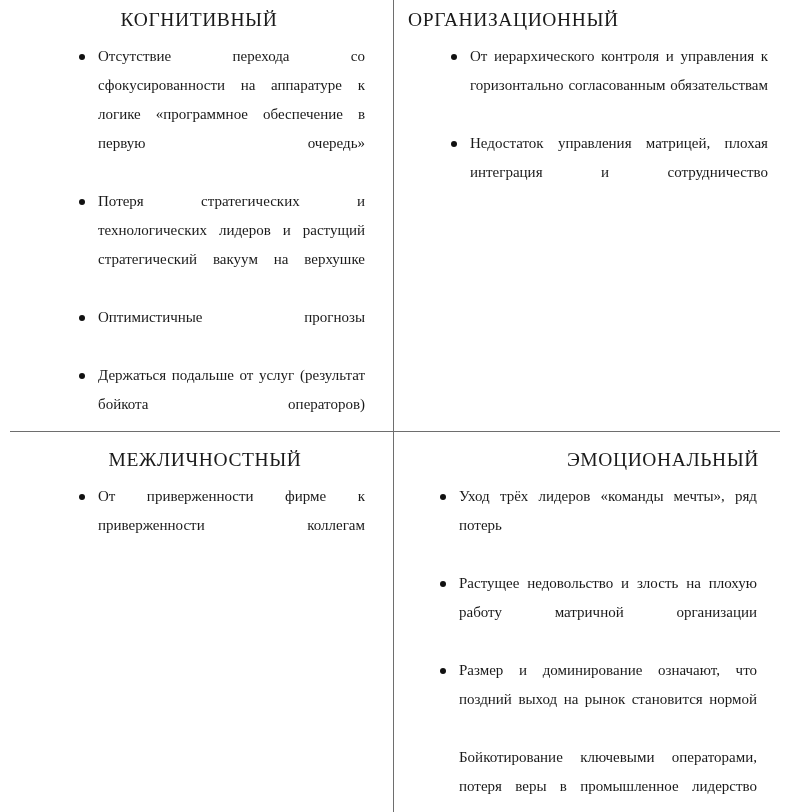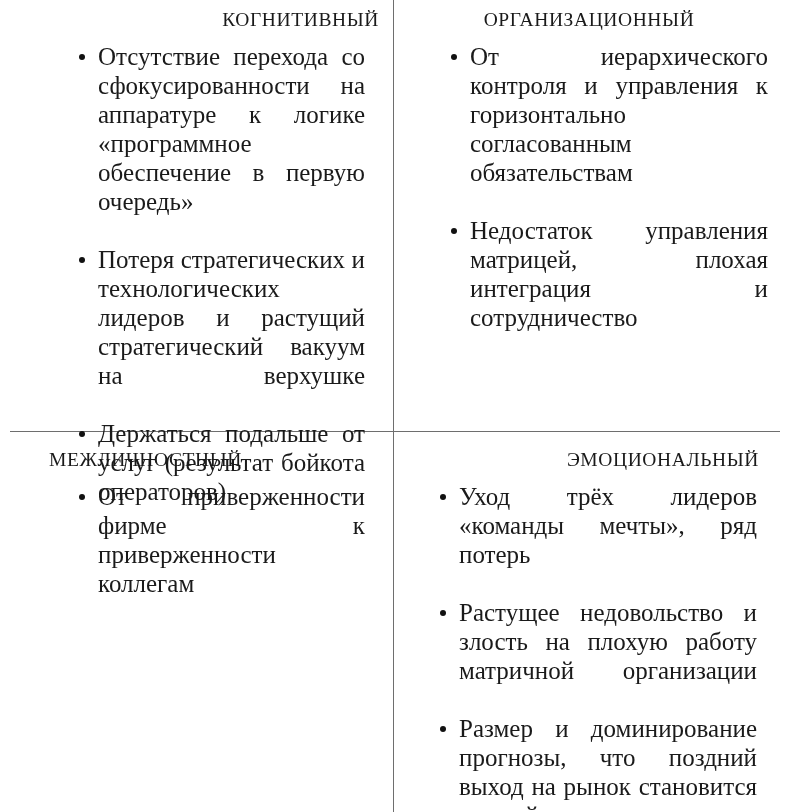--- a/index.html
+++ b/index.html
@@ -54,34 +54,34 @@
 
   
   .q-heading {
     font-size: 19.5px;
     font-weight: normal;
     letter-spacing: 0.6px;
     line-height: 1.25;
     margin: 0 0 10px 0;
     white-space: nowrap;
   }
-  .q-top-left    .q-heading { text-align: right;  margin-left: 1px; }
-  .q-top-right   .q-heading { text-align: center; margin-right: 2px; }
-  .q-bottom-left .q-heading { text-align: left;  margin-left: 31px; }
+  .q-top-left    .q-heading { text-align: center;  margin-left: 1px; }
+  .q-top-right   .q-heading { text-align: left; margin-right: 2px; }
+  .q-bottom-left .q-heading { text-align: center;  margin-left: 13px; }
   .q-bottom-right .q-heading { text-align: right; margin-right: 2px; }
 
   
   ul.q-list {
     list-style: none;
     margin: 0;
     padding: 0;
   }
   ul.q-list > li {
     position: relative;
-    font-size: 25px;
+    font-size: 15px;
     line-height: 29px;
     text-align: justify;
     text-justify: inter-word;
     margin: 0 0 0 0;
     padding-left: 19px;
     hyphens: manual;
   }
   .q-top-left  ul.q-list { margin-left: 61px; margin-right: 14px; }
   .q-top-right ul.q-list { margin-left: 43px; margin-right: 4px; }
   .q-bottom-left  ul.q-list { margin-left: 61px; margin-right: 14px; }
@@ -118,20 +118,24 @@
         <li>
           <span class="bullet-dot"></span>
           <span class="li-text">Отсутствие перехода со сфокусированности на аппаратуре к логике «программное обеспечение в первую очередь»</span>
         </li>
         <li>
           <span class="bullet-dot"></span>
           <span class="li-text">Потеря стратегических и технологических лидеров и растущий стратегический вакуум на верхушке</span>
         </li>
         <li>
           <span class="bullet-dot"></span>
+          <span class="li-text">Оптимистичные прогнозы</span>
+        </li>
+        <li>
+          <span class="bullet-dot"></span>
           <span class="li-text">Держаться подальше от услуг (результат бойкота операторов)</span>
         </li>
       </ul>
   </section>
 
   <section class="quadrant q-top-right">
     <h2 class="q-heading">ОРГАНИЗАЦИОННЫЙ</h2>
     <ul class="q-list">
         <li>
           <span class="bullet-dot"></span>
@@ -160,21 +164,21 @@
         <li>
           <span class="bullet-dot"></span>
           <span class="li-text">Уход трёх лидеров «команды мечты», ряд потерь</span>
         </li>
         <li>
           <span class="bullet-dot"></span>
           <span class="li-text">Растущее недовольство и злость на плохую работу матричной организации</span>
         </li>
         <li>
           <span class="bullet-dot"></span>
-          <span class="li-text">Размер и доминирование прогнозы, что поздний выход на рынок становится нормой</span>
+          <span class="li-text">Размер и доминирование означают, что поздний выход на рынок становится нормой</span>
         </li>
         <li>
           <span class="li-text">Бойкотирование ключевыми операторами, потеря веры в промышленное лидерство</span>
         </li>
       </ul>
   </section>
 
 </div>
 
 </body></html>

